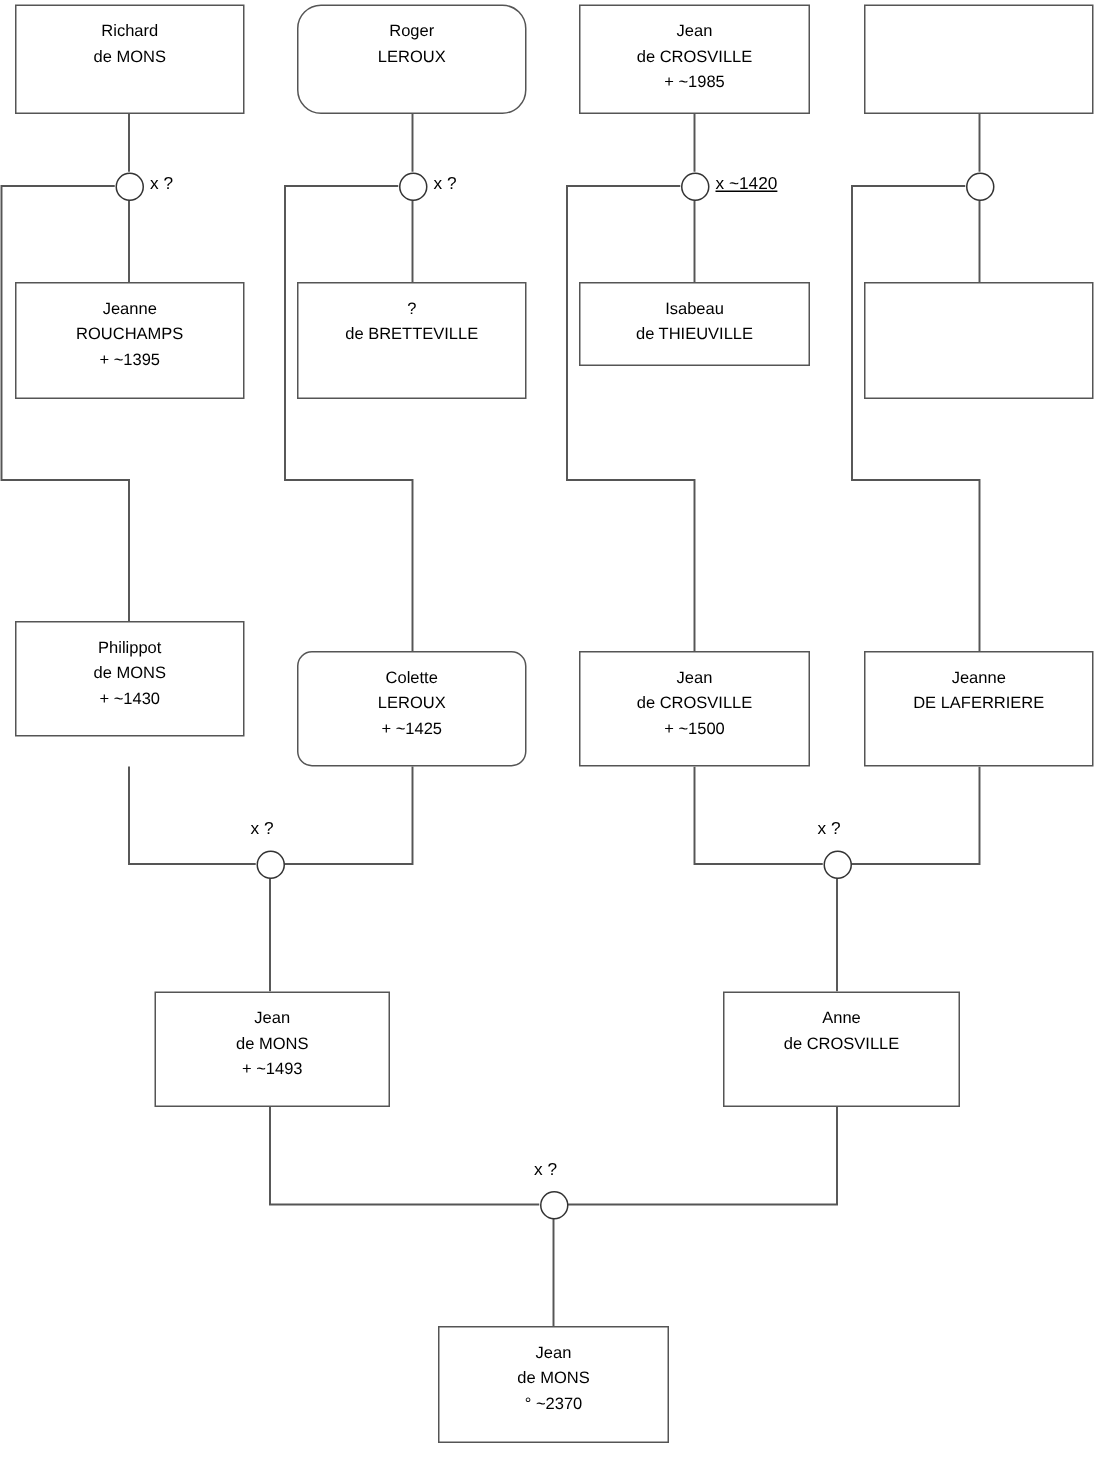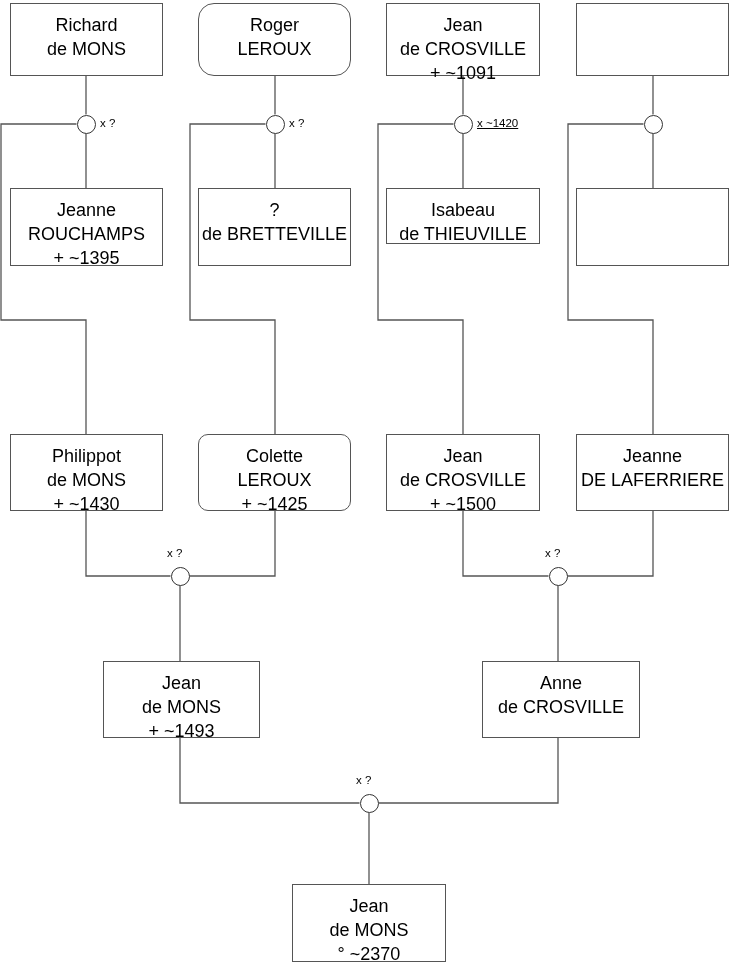--- a/index.html
+++ b/index.html
@@ -31,21 +31,21 @@
     border: 1px solid #555555;
     background: #ffffff;
     display: flex;
     flex-direction: column;
     align-items: center;
     justify-content: flex-start;
     padding-top: 9px;
     z-index: 3;
   }
   .person-line {
-    font-size: 18px;
+    font-size: 11px;
     line-height: 1.0;
     color: #000000;
     text-align: center;
     padding: 3px 4px;
     white-space: nowrap;
   }
   .union-node {
     position: absolute;
     width: 19px;
     height: 19px;
@@ -107,21 +107,21 @@
   </div>
 
   <div class="person-box" style="left:198px;top:3px;width:153px;height:73px;border-radius:16px;">
     <div class="person-line">Roger</div>
     <div class="person-line">LEROUX</div>
   </div>
 
   <div class="person-box" style="left:386px;top:3px;width:154px;height:73px;">
     <div class="person-line">Jean</div>
     <div class="person-line">de CROSVILLE</div>
-    <div class="person-line">+ ~1091</div>
+    <div class="person-line">+ ~1985</div>
   </div>
 
   <div class="person-box" style="left:576px;top:3px;width:153px;height:73px;"></div>
 
   <div class="person-box" style="left:10px;top:188px;width:153px;height:78px;">
     <div class="person-line">Jeanne</div>
     <div class="person-line">ROUCHAMPS</div>
     <div class="person-line">+ ~1395</div>
   </div>
 
@@ -130,21 +130,21 @@
     <div class="person-line">de BRETTEVILLE</div>
   </div>
 
   <div class="person-box" style="left:386px;top:188px;width:154px;height:56px;">
     <div class="person-line">Isabeau</div>
     <div class="person-line">de THIEUVILLE</div>
   </div>
 
   <div class="person-box" style="left:576px;top:188px;width:153px;height:78px;"></div>
 
-  <div class="person-box" style="left:10px;top:434px;width:153px;height:77px;">
+  <div class="person-box" style="left:10px;top:414px;width:153px;height:77px;">
     <div class="person-line">Philippot</div>
     <div class="person-line">de MONS</div>
     <div class="person-line">+ ~1430</div>
   </div>
 
   <div class="person-box" style="left:198px;top:434px;width:153px;height:77px;border-radius:10px;">
     <div class="person-line">Colette</div>
     <div class="person-line">LEROUX</div>
     <div class="person-line">+ ~1425</div>
   </div>

